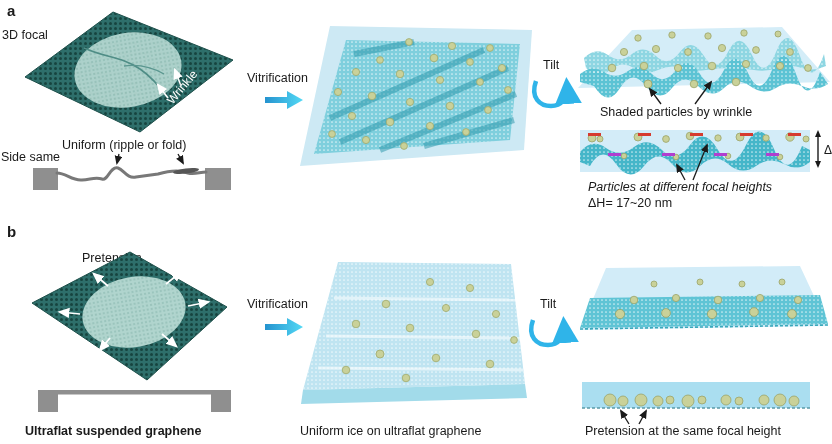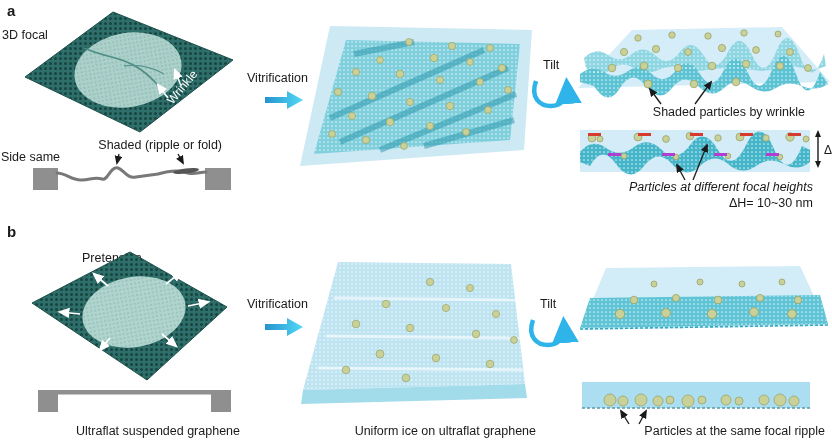--- a/index.html
+++ b/index.html
@@ -2,21 +2,21 @@
 <html><head>
 <meta charset="utf-8">
 <style>
   html,body{margin:0;padding:0;background:#fff;}
   #figure{
     position:relative;width:832px;height:444px;background:#fff;overflow:hidden;
     font-family:"Liberation Sans",sans-serif;color:#1a1a1a;
   }
   .abs{position:absolute;}
   .lbl{font-size:12.5px;line-height:1.15;white-space:nowrap;}
-  .cap{text-align:right;white-space:nowrap;}
+  .cap{text-align:left;white-space:nowrap;}
   .panel-label{font-size:15px;font-weight:bold;}
   svg{display:block;overflow:visible;}
   .wrinkle-rot{
     color:#fff;font-size:12px;transform:rotate(-50deg);transform-origin:0 50%;
     text-shadow:0 0 2px rgba(30,80,75,.6);
   }
 </style>
 </head>
 <body>
 
@@ -61,21 +61,21 @@
     <path d="M76,42 C98,52 112,50 132,63 C142,70 150,78 158,90" fill="none" stroke="#4f8d86" stroke-width="1.6"></path>
     <path d="M116,60 C130,58 142,60 156,68" fill="none" stroke="#5a968f" stroke-width="1.3"></path>
     <g stroke="#ffffff" stroke-width="1.6">
       <line x1="160" y1="92" x2="150" y2="79" marker-end="url(#mWhite)"></line>
       <line x1="173" y1="80" x2="167" y2="64" marker-end="url(#mWhite)"></line>
     </g>
   </svg>
   <div class="abs lbl wrinkle-rot" style="left:170px;top:96px;">Wrinkle</div>
 
   <div class="abs lbl" style="left:1px;top:150px;">Side same</div>
-  <div class="abs lbl cap" style="left:62px;top:138px;width:160px;">Shaded (ripple or fold)</div>
+  <div class="abs lbl cap" style="left:62px;top:138px;width:160px;">Uniform (ripple or fold)</div>
   <svg class="abs" style="left:28px;top:154px;" width="212" height="42">
     <rect x="5" y="14" width="25" height="22" fill="#8f8f8f"></rect>
     <rect x="177" y="14" width="26" height="22" fill="#8f8f8f"></rect>
     <path d="M29,19 C38,19 44,27 54,26 C64,25 68,23 74,25 C80,27 82,12 90,14 C96,16 99,25 108,23 L130,20 C140,17 150,15 160,19 C166,21 172,18 178,18" fill="none" stroke="#787878" stroke-width="3" stroke-linecap="round"></path>
     <ellipse cx="158" cy="17" rx="13" ry="2.6" transform="rotate(-7 158 17)" fill="#565656"></ellipse>
     <g stroke="#1a1a1a" stroke-width="1.3">
       <line x1="91" y1="0" x2="89" y2="9" marker-end="url(#mBlack)"></line>
       <line x1="150" y1="0" x2="155" y2="9" marker-end="url(#mBlack)"></line>
     </g>
   </svg>
@@ -203,21 +203,21 @@
       <polygon points="237,11 243,11 240,4" fill="#1a1a1a"></polygon>
       <polygon points="237,35 243,35 240,42" fill="#1a1a1a"></polygon>
     </g>
     <text x="246" y="28" font-size="12" fill="#1a1a1a">ΔH</text>
     <g stroke="#1a1a1a" stroke-width="1.3">
       <line x1="107" y1="54" x2="99" y2="39" marker-end="url(#mBlack)"></line>
       <line x1="115" y1="54" x2="129" y2="19" marker-end="url(#mBlack)"></line>
     </g>
   </svg>
   <div class="abs lbl cap" style="left:588px;top:180px;width:225px;font-style:italic;">Particles at different focal heights</div>
-  <div class="abs lbl cap" style="left:588px;top:196px;width:225px;">ΔH= 10~30 nm</div>
+  <div class="abs lbl cap" style="left:588px;top:196px;width:225px;">ΔH= 17~20 nm</div>
 
   <div class="abs panel-label" style="left:7px;top:223px;">b</div>
   <div class="abs lbl" style="left:38px;top:251px;margin-left:44px;">Pretension</div>
 
   <svg class="abs" style="left:14px;top:242px;" width="216" height="146">
     <polygon points="116,10 213,65 133,138 18,61" fill="url(#gtex)"></polygon>
     <polygon points="116,10 213,65 133,138 18,61" fill="none" stroke="#1d4f4a" stroke-width="1"></polygon>
     <ellipse cx="120" cy="70" rx="52" ry="35" transform="rotate(-10 120 70)" fill="url(#gtexLight)" opacity="0.95"></ellipse>
     <g stroke="#ffffff" stroke-width="1.7">
       <line x1="94" y1="44" x2="80" y2="32" marker-end="url(#mWhite)"></line>
@@ -227,21 +227,21 @@
       <line x1="96" y1="96" x2="86" y2="108" marker-end="url(#mWhite)"></line>
       <line x1="148" y1="92" x2="162" y2="104" marker-end="url(#mWhite)"></line>
     </g>
   </svg>
 
   <svg class="abs" style="left:28px;top:384px;" width="212" height="32">
     <rect x="10" y="6" width="193" height="4.5" fill="#8f8f8f"></rect>
     <rect x="10" y="6" width="20" height="22" fill="#8f8f8f"></rect>
     <rect x="183" y="6" width="20" height="22" fill="#8f8f8f"></rect>
   </svg>
-  <div class="abs lbl cap" style="left:25px;top:424px;width:215px;">Ultraflat suspended graphene</div>
+  <div class="abs lbl cap" style="left:25px;top:424px;width:215px;font-weight:bold;">Ultraflat suspended graphene</div>
 
   <div class="abs lbl" style="left:247px;top:297px;">Vitrification</div>
   <svg class="abs" style="left:265px;top:317px;" width="40" height="20">
     <polygon points="0,7 22,7 22,1 38,10 22,19 22,13 0,13" fill="url(#cyanG)"></polygon>
   </svg>
 
   <svg class="abs" style="left:294px;top:258px;" width="244" height="156">
     <polygon points="44,4 217,6 231,126 9,132" fill="#bfe4f1"></polygon>
     <polygon points="44,4 217,6 231,126 9,132" fill="url(#iceMesh)"></polygon>
     <g stroke="rgba(255,255,255,0.55)" stroke-width="3">
@@ -312,15 +312,15 @@
         <circle cx="161" cy="25" r="4"></circle>
       <circle cx="186" cy="24" r="5"></circle>
         <circle cx="202" cy="24" r="6"></circle>
         <circle cx="216" cy="25" r="5"></circle>
     </g>
     <g stroke="#1a1a1a" stroke-width="1.3">
       <line x1="51" y1="48" x2="43" y2="35" marker-end="url(#mBlack)"></line>
       <line x1="61" y1="48" x2="68" y2="35" marker-end="url(#mBlack)"></line>
     </g>
   </svg>
-  <div class="abs lbl cap" style="left:585px;top:424px;width:240px;">Particles at the same focal ripple</div>
+  <div class="abs lbl cap" style="left:585px;top:424px;width:240px;">Pretension at the same focal height</div>
 
 </div>
 
 </body></html>

